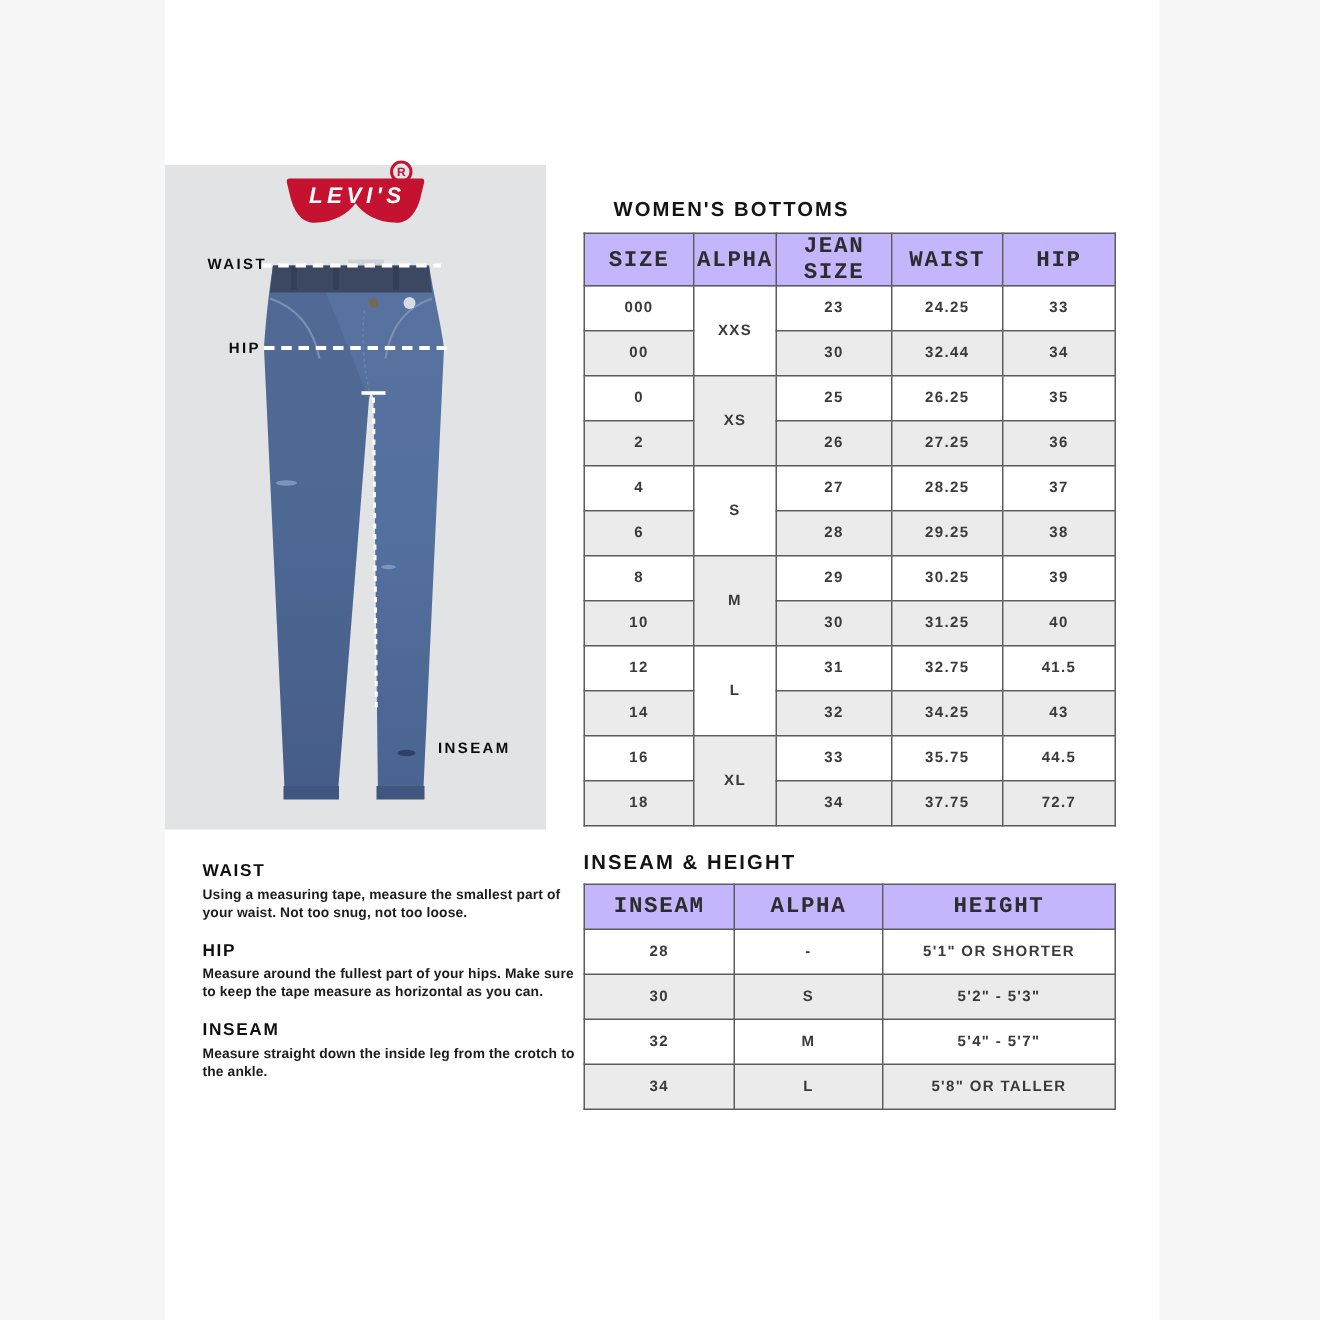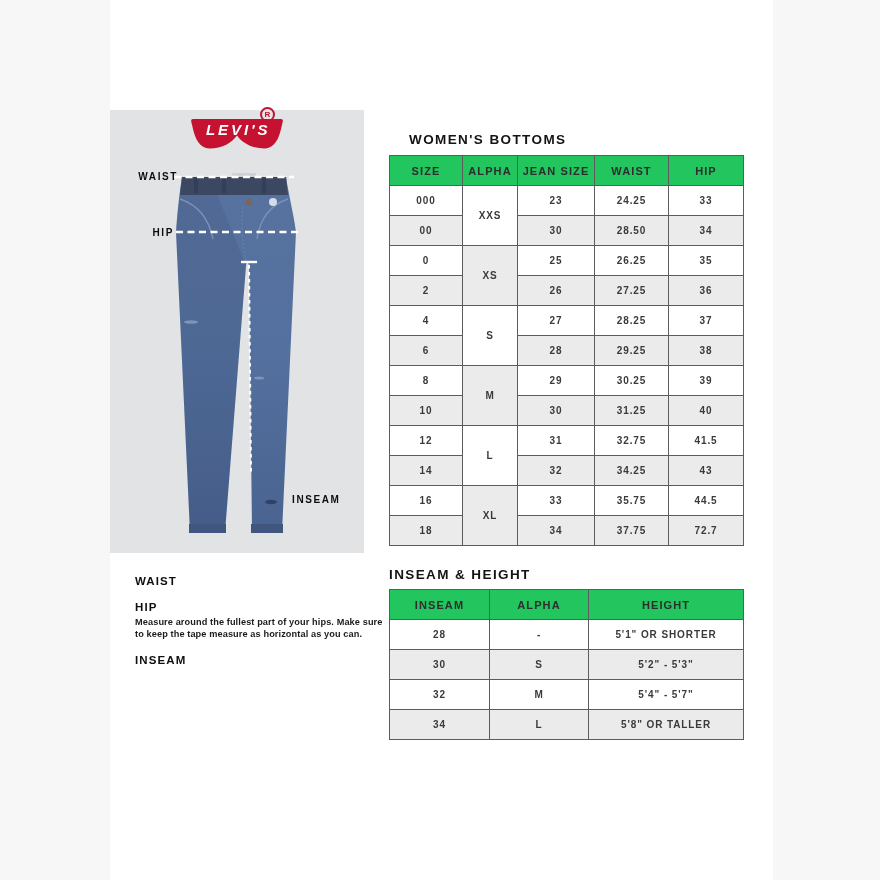--- a/index.html
+++ b/index.html
@@ -26,21 +26,21 @@
   .title-inseam  { left:389px; top:567px; }
 
   table.size-table { position:absolute; border-collapse:collapse; table-layout:fixed; width:354px;
                      background:#ffffff; }
   #bottoms-table { left:389px; top:155px; }
   #inseam-table  { left:389px; top:589px; }
   table.size-table th, table.size-table td {
     border:1px solid #5c5c5e; height:30px; text-align:center; vertical-align:middle;
     font-weight:bold; color:#3a3a3c; font-size:10px; letter-spacing:0.9px; padding:0;
   }
-  table.size-table th { background:#22c55e; font-size:11px; letter-spacing:1.1px; color:#2d2d2f; }
+  table.size-table th { background:#c4b5fd; font-size:15px; letter-spacing:1.1px; color:#2d2d2f;font-family:Liberation Mono, monospace; }
   table.size-table td.shade { background:#ebebeb;text-align:center; }
 
   
   .guide { position:absolute; left:135px; top:575px; width:252px; }
   .guide-block { margin-bottom:14px; }
   .guide-heading { font-size:11.5px; font-weight:bold; letter-spacing:1.1px; color:#0f0f0f; margin-bottom:3px; }
   .guide-text { font-size:9.2px; font-weight:bold; line-height:12px; color:#1c1c1c; letter-spacing:0.1px; }
 </style>
 </head>
 <body>
@@ -130,21 +130,21 @@
         <tr>
           <td>000</td>
           <td rowspan="2">XXS</td>
           <td>23</td>
           <td>24.25</td>
           <td>33</td>
         </tr>
         <tr>
           <td class="shade">00</td>
           <td class="shade">30</td>
-          <td class="shade">28.50</td>
+          <td class="shade">32.44</td>
           <td class="shade">34</td>
         </tr>
         <tr>
           <td>0</td>
           <td class="shade" rowspan="2">XS</td>
           <td>25</td>
           <td>26.25</td>
           <td>35</td>
         </tr>
         <tr>
@@ -243,22 +243,24 @@
           <td class="shade">34</td>
           <td class="shade">L</td>
           <td class="shade">5'8" OR TALLER</td>
         </tr>
       </tbody>
     </table>
 
   <div class="guide">
     <div class="guide-block">
       <div class="guide-heading">WAIST</div>
+      <div class="guide-text">Using a measuring tape, measure the smallest part of your waist. Not too snug, not too loose.</div>
     </div>
     <div class="guide-block">
       <div class="guide-heading">HIP</div>
       <div class="guide-text">Measure around the fullest part of your hips. Make sure to keep the tape measure as horizontal as you can.</div>
     </div>
     <div class="guide-block">
       <div class="guide-heading">INSEAM</div>
+      <div class="guide-text">Measure straight down the inside leg from the crotch to the ankle.</div>
     </div>
   </div>
 </div>
 
 </body></html>

